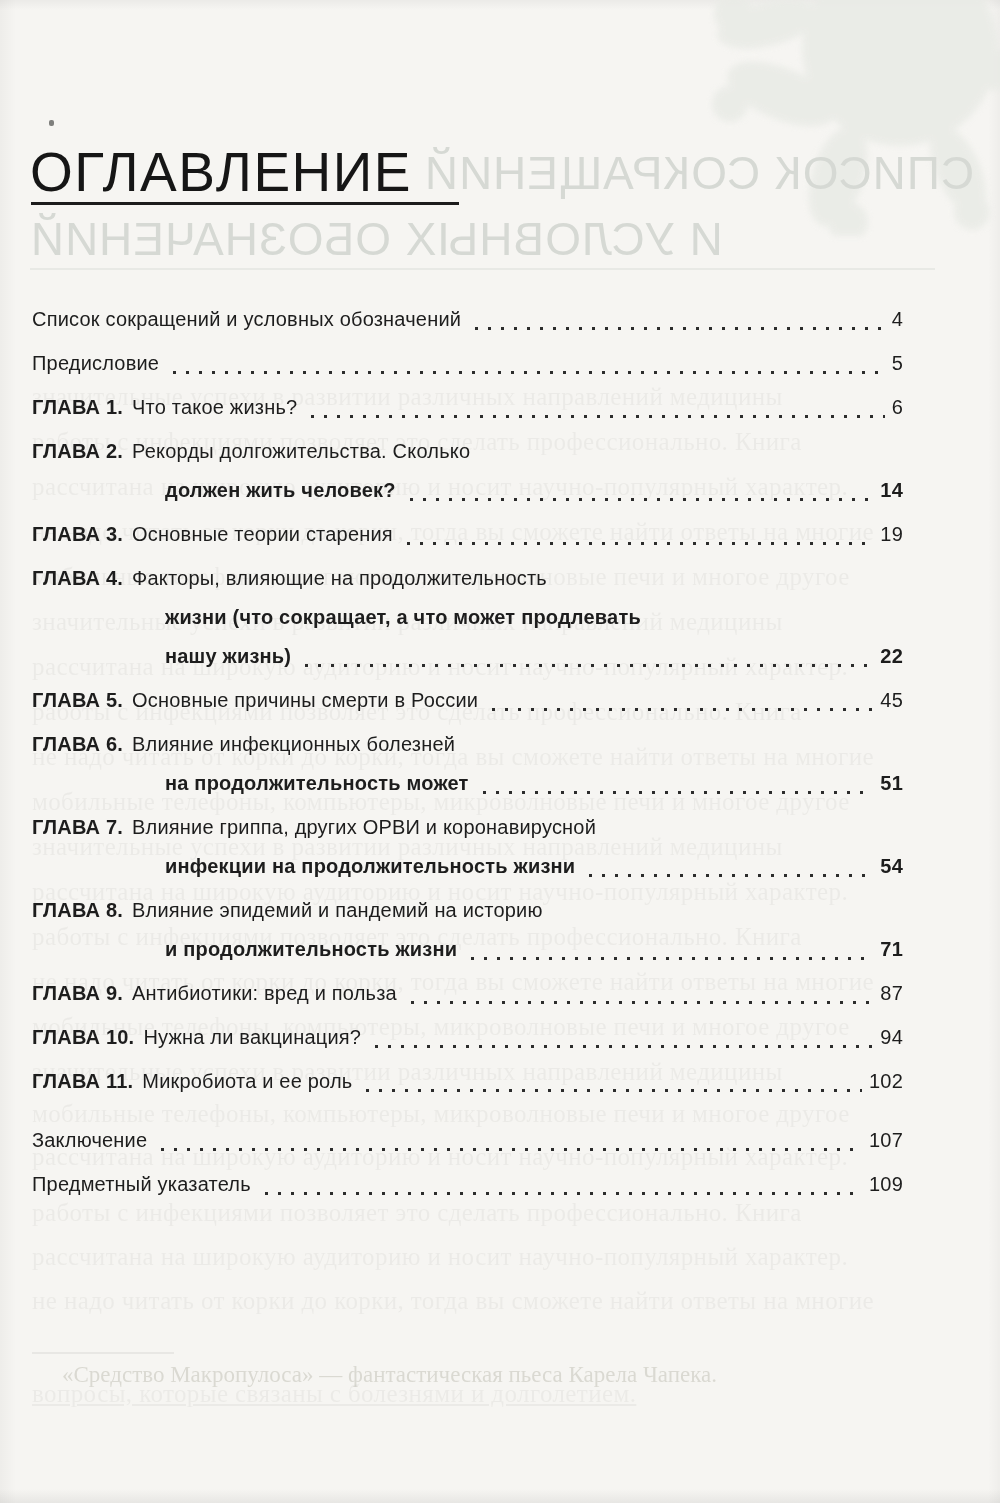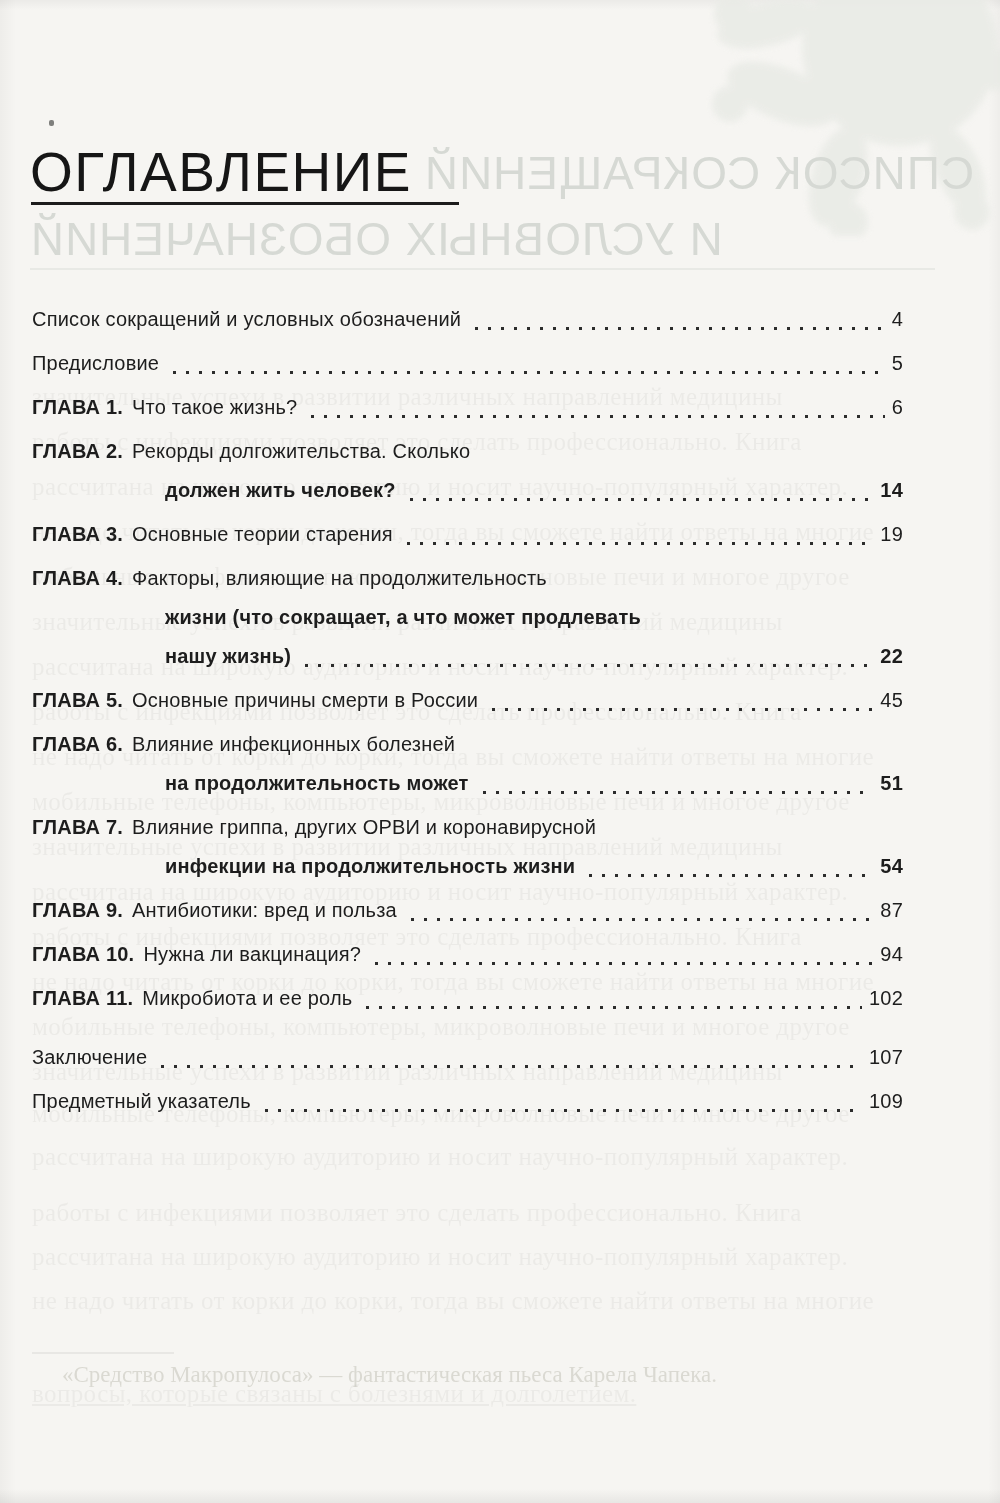--- a/index.html
+++ b/index.html
@@ -219,20 +219,31 @@
           <span class="t">Влияние гриппа, других ОРВИ и коронавирусной</span>
         </div>
         <div class="row cont">
           <span class="t">инфекции на продолжительность жизни</span>
           <span class="dots"></span>
           <span class="pg">54</span>
         </div>
       </div>
       <div class="entry">
         <div class="row">
+          <span class="chap">ГЛАВА 8.</span>
+          <span class="t">Влияние эпидемий и пандемий на историю</span>
+        </div>
+        <div class="row cont">
+          <span class="t">и продолжительность жизни</span>
+          <span class="dots"></span>
+          <span class="pg">71</span>
+        </div>
+      </div>
+      <div class="entry">
+        <div class="row">
           <span class="chap">ГЛАВА 9.</span>
           <span class="t">Антибиотики: вред и польза</span>
           <span class="dots"></span>
           <span class="pg">87</span>
         </div>
       </div>
       <div class="entry">
         <div class="row">
           <span class="chap">ГЛАВА 10.</span>
           <span class="t">Нужна ли вакцинация?</span>

